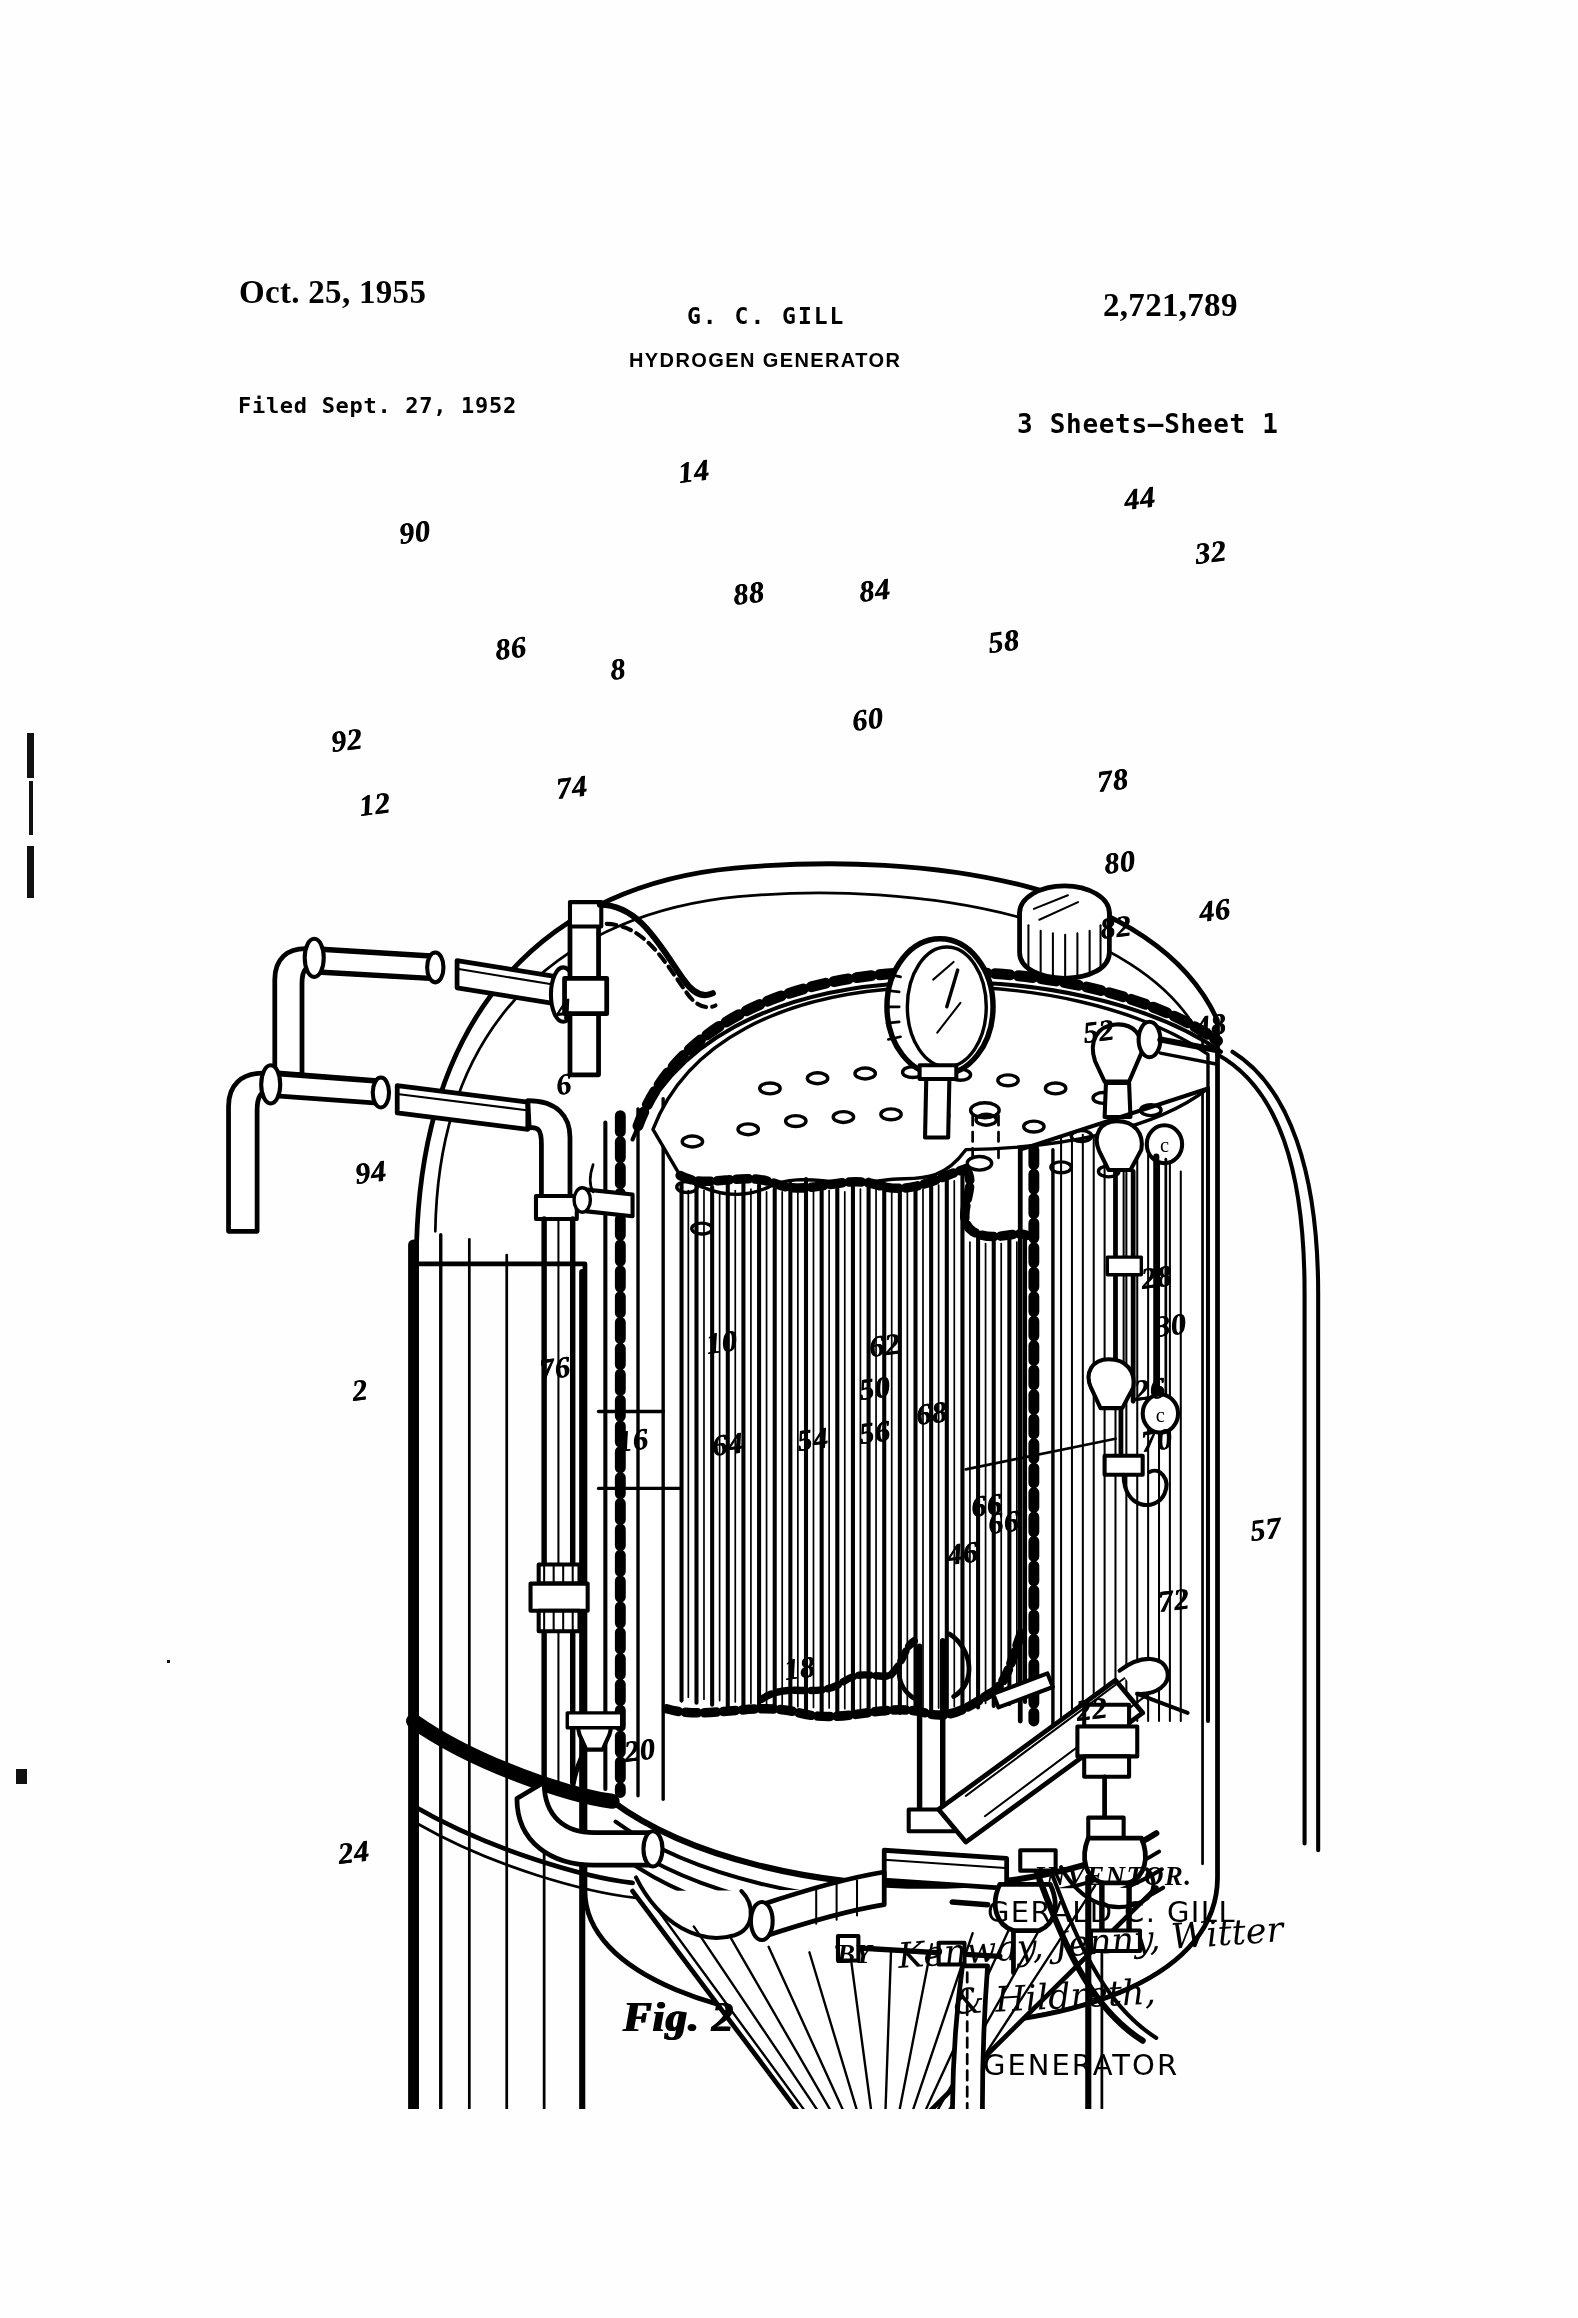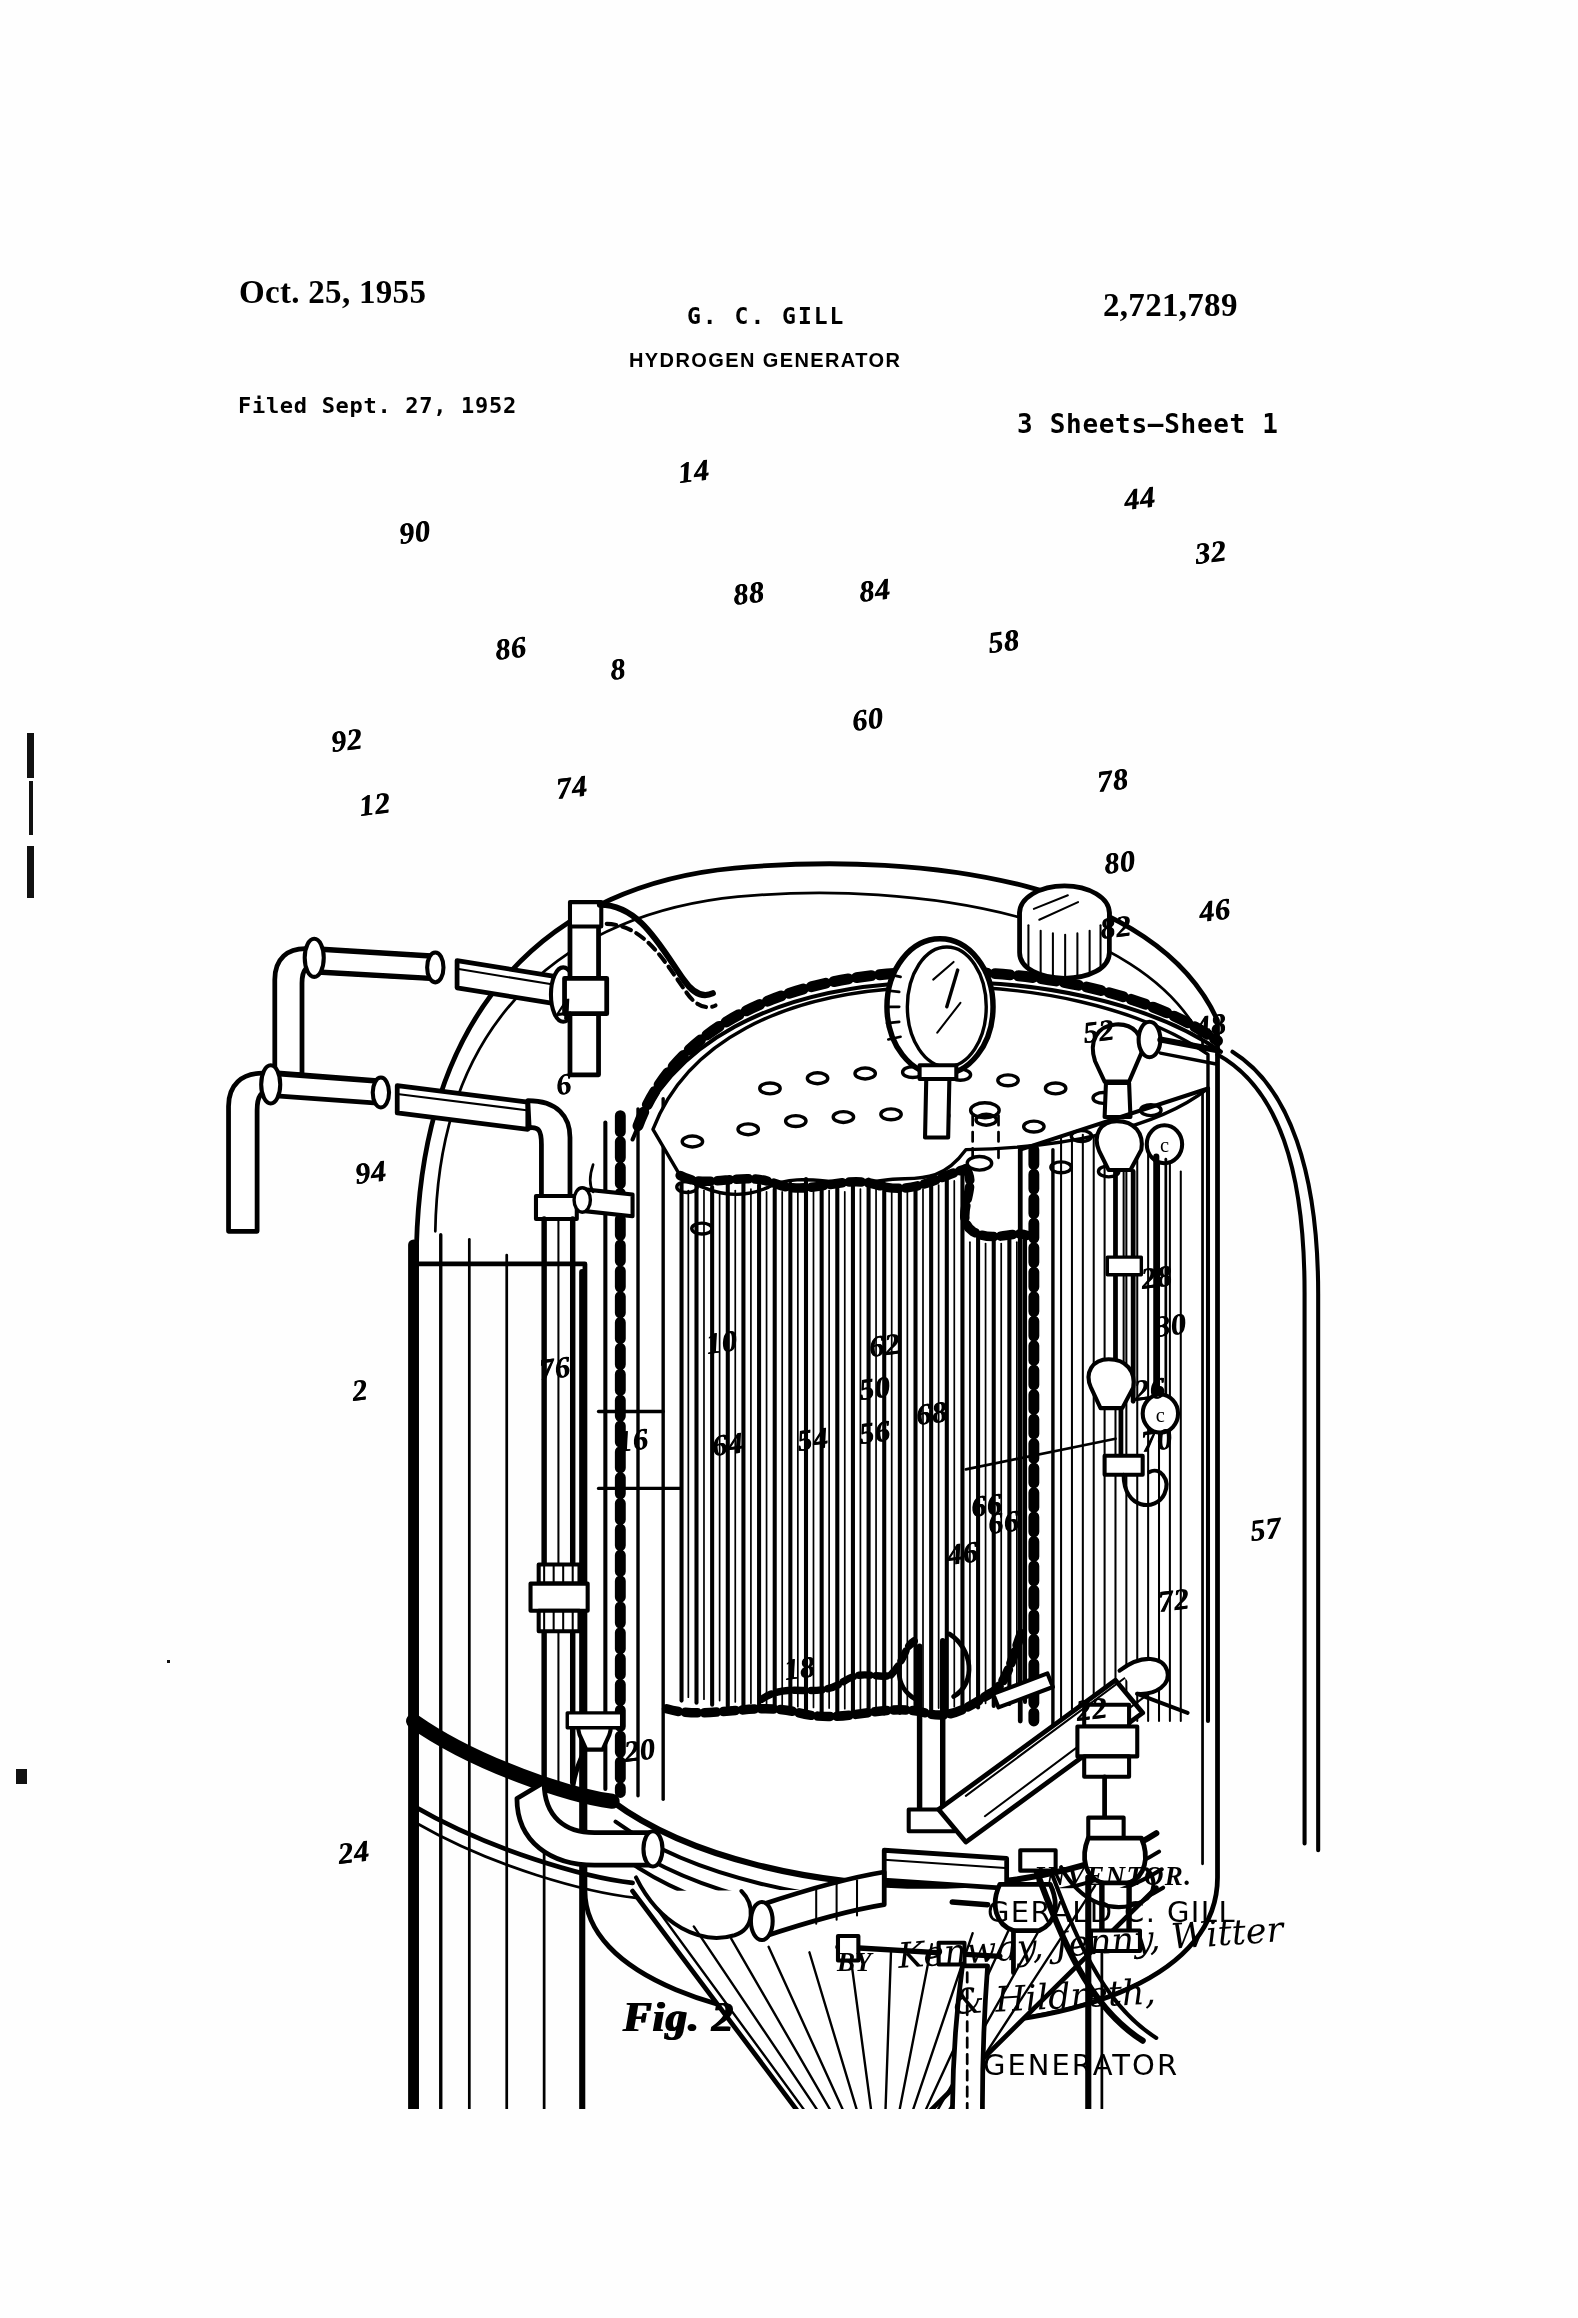--- a/index.html
+++ b/index.html
@@ -85,21 +85,21 @@
   .sig-name{
     font-family:"DejaVu Sans", sans-serif;
     font-weight:400;font-size:29px;letter-spacing:1.4px;
     position:absolute;left:85px;top:34px;
     white-space:nowrap;
     margin-left:24px;
   }
   .sig-by{
     font-family:"Liberation Serif", serif;
     font-style:italic;font-weight:700;font-size:27px;
-    position:absolute;left:-41px;top:86px;
+    position:absolute;left:-41px;top:78px;
   }
   .sig-firm1{
     position:absolute;left:20.4px;top:75px;
     font-family:"DejaVu Serif", serif;
     font-style:italic;font-size:35px;
     transform:rotate(-4deg);transform-origin:left center;
     white-space:nowrap;
   }
   .sig-firm2{
     position:absolute;left:75px;top:121px;

